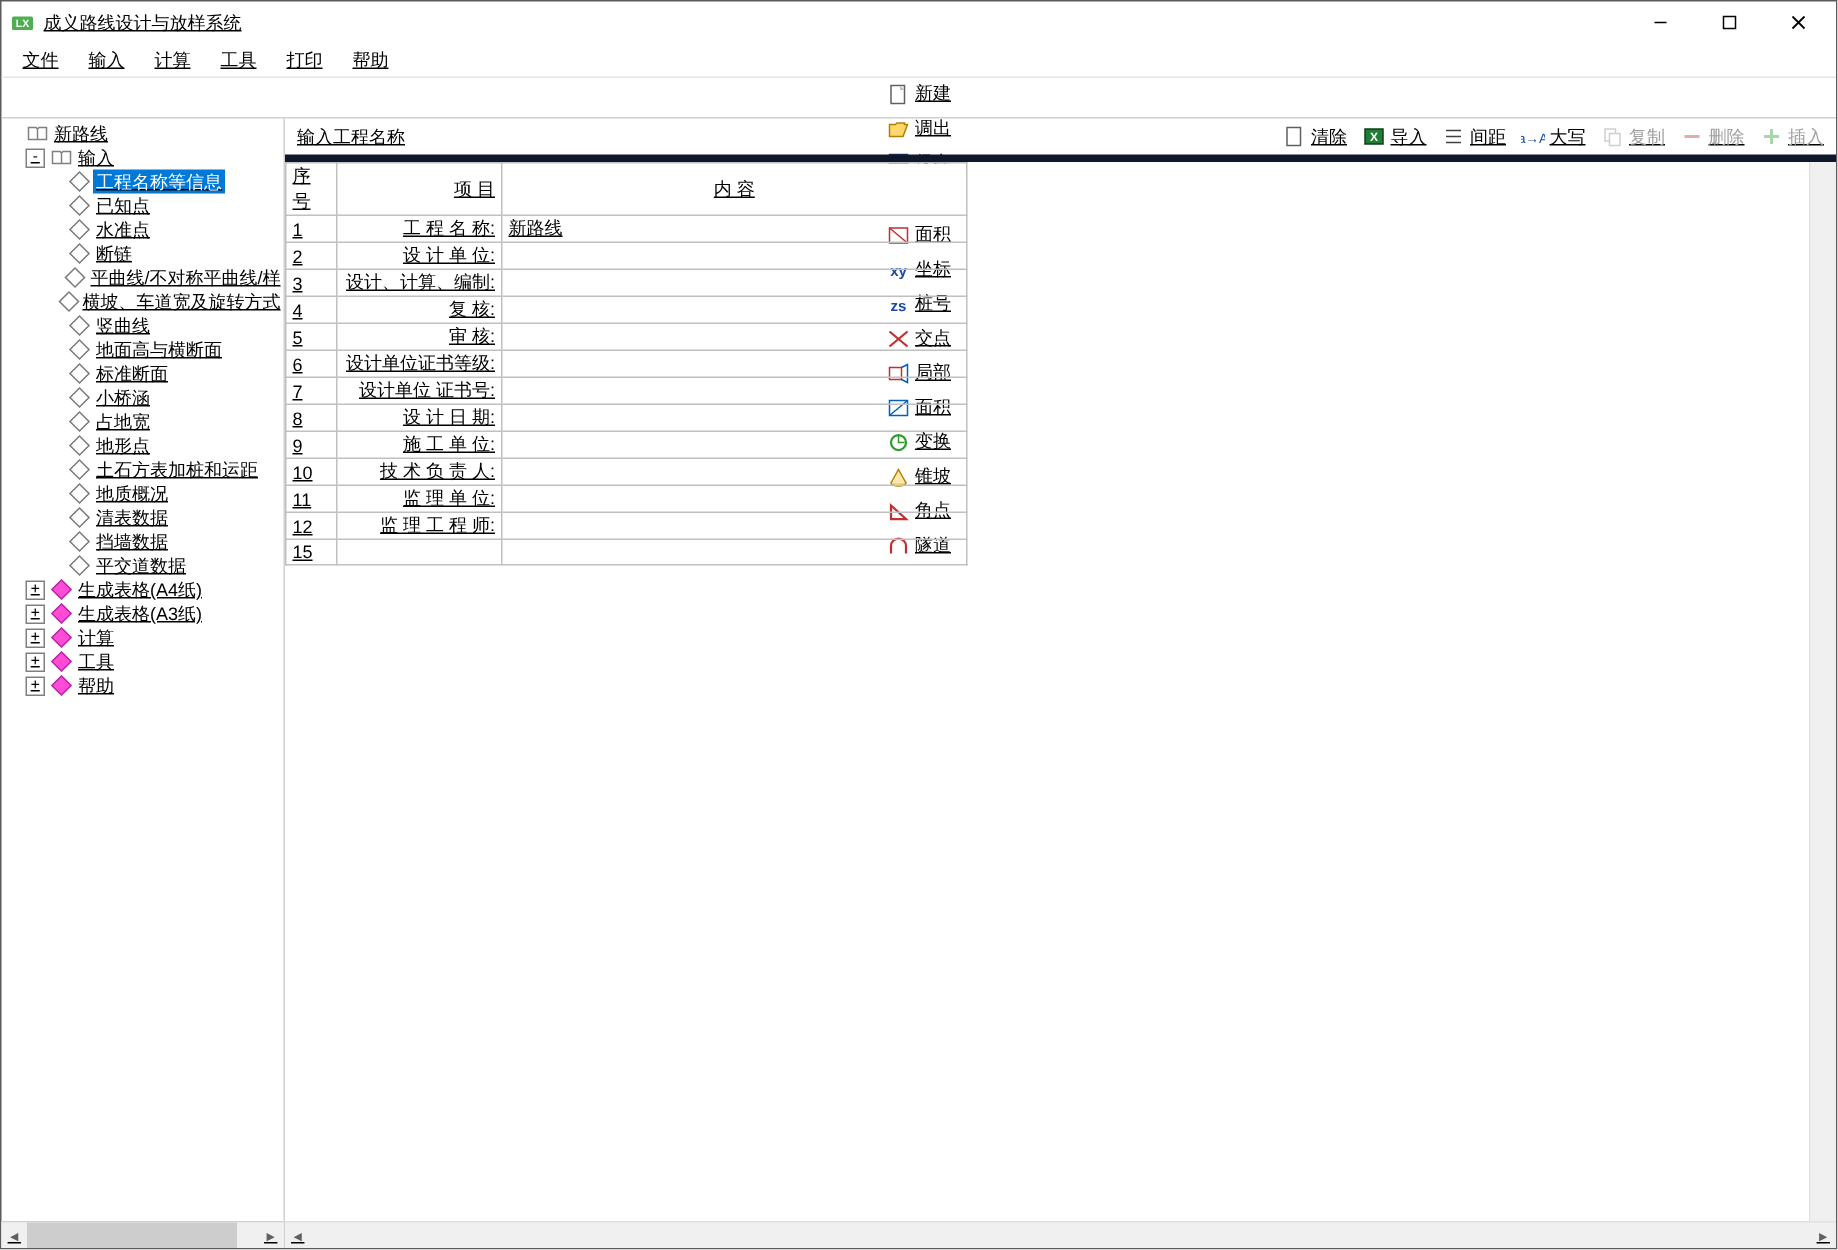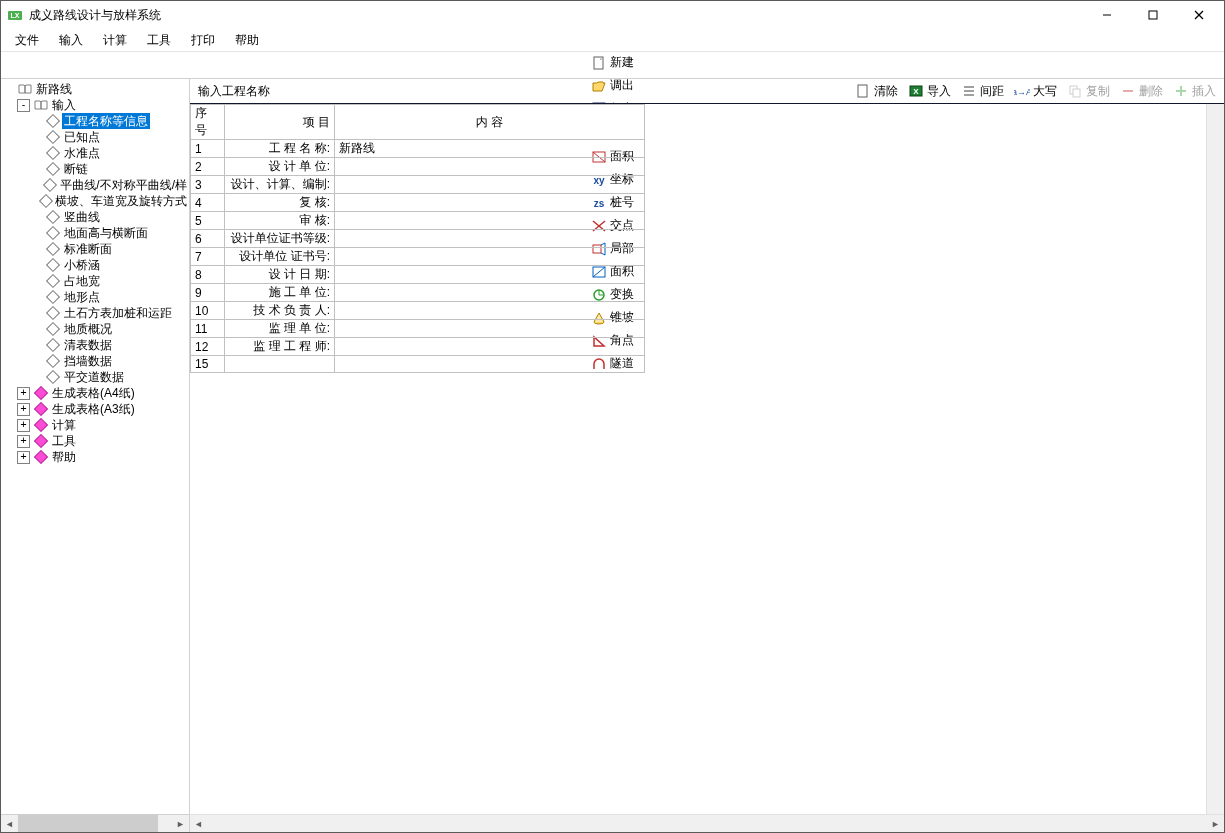--- a/index.html
+++ b/index.html
@@ -1,16 +1,16 @@
 <!DOCTYPE html>
 <html><head>
 <meta charset="utf-8">
 <style>
   html, body { margin:0; padding:0; font-family:"Microsoft YaHei","SimSun",Arial,sans-serif; font-size:12px; color:#000; background:#fff; height:100%; }
-  .window { width:1225px; height:833px; border:1px solid #5a5a5a; box-sizing:border-box; display:flex; flex-direction:column; background:#fff; position:relative; }
+  .window { width:1225px; height:833px; border:1px solid #5a5a5a; box-sizing:border-box; display:flex; flex-direction:column; background:#fff; position:relative;text-decoration:underline; }
   .titlebar { height:28px; display:flex; align-items:center; padding:0 2px; }
   .app-icon { width:16px; height:16px; margin:0 6px 0 4px; display:inline-flex; align-items:center; justify-content:center; }
   .app-icon svg { width:16px; height:16px; }
   .title-text { flex:0 0 auto; font-size:12px; }
   .title-spacer { flex:1; }
   .win-btns { display:flex; }
   .win-btn { width:46px; height:28px; display:flex; align-items:center; justify-content:center; font-size:11px; color:#000; }
   .menubar { height:22px; display:flex; align-items:center; padding:0 4px; border-bottom:1px solid #e5e5e5; gap:0; }
   .menubar .menu-item { padding:2px 10px; }
   .toolbar { height:26px; display:flex; align-items:center; padding:0 4px; border-bottom:1px solid #d0d0d0; gap:2px;flex-direction:column; }
@@ -30,21 +30,21 @@
   .diamond { width:8px; height:8px; border:1px solid #7a7a7a; transform:rotate(45deg); display:inline-block; background:#fff; }
   .diamond.pink { background:#ff4bd6; border-color:#b030a0; }
   .book { display:inline-block; }
   .tree-label { padding:0 2px; }
   .selected .tree-label { background:#0078d7; color:#fff; }
   .left-scroll { height:17px; background:#f0f0f0; border-top:1px solid #d0d0d0; display:flex; }
   .left-scroll .track { flex:1; background:#f0f0f0; position:relative; }
   .left-scroll .thumb { position:absolute; left:0; top:0; bottom:0; width:140px; background:#cdcdcd; }
   .left-scroll .btn { width:17px; background:#f0f0f0; display:flex; align-items:center; justify-content:center; font-size:9px; color:#606060; }
   .right-panel { flex:1; display:flex; flex-direction:column; min-width:0; }
-  .right-toolbar { height:24px; display:flex; align-items:center; border-bottom:1px solid #0f172a; padding:0 4px;text-align:center; }
+  .right-toolbar { height:24px; display:flex; align-items:center; border-bottom:5px solid #0f172a; padding:0 4px;text-align:center; }
   .right-title { padding:0 4px; }
   .right-tools { margin-left:auto; display:flex; gap:2px; align-items:center; }
   .right-tools .tb-btn.disabled { color:#a0a0a0; }
   .right-tools .tb-btn.disabled svg { opacity:0.4; }
   .grid-area { flex:1; position:relative; overflow:hidden; display:flex; }
   .grid-inner { flex:1; overflow:hidden; }
   table.grid { border-collapse:collapse; table-layout:fixed; }
   table.grid th, table.grid td { border:1px solid #c0c0c0; height:17px; padding:0 4px; font-weight:normal; font-size:12px; box-sizing:border-box; }
   table.grid th { background:#fff; }
   table.grid .row-hd { width:34px; text-align:left; background:#fff; }

